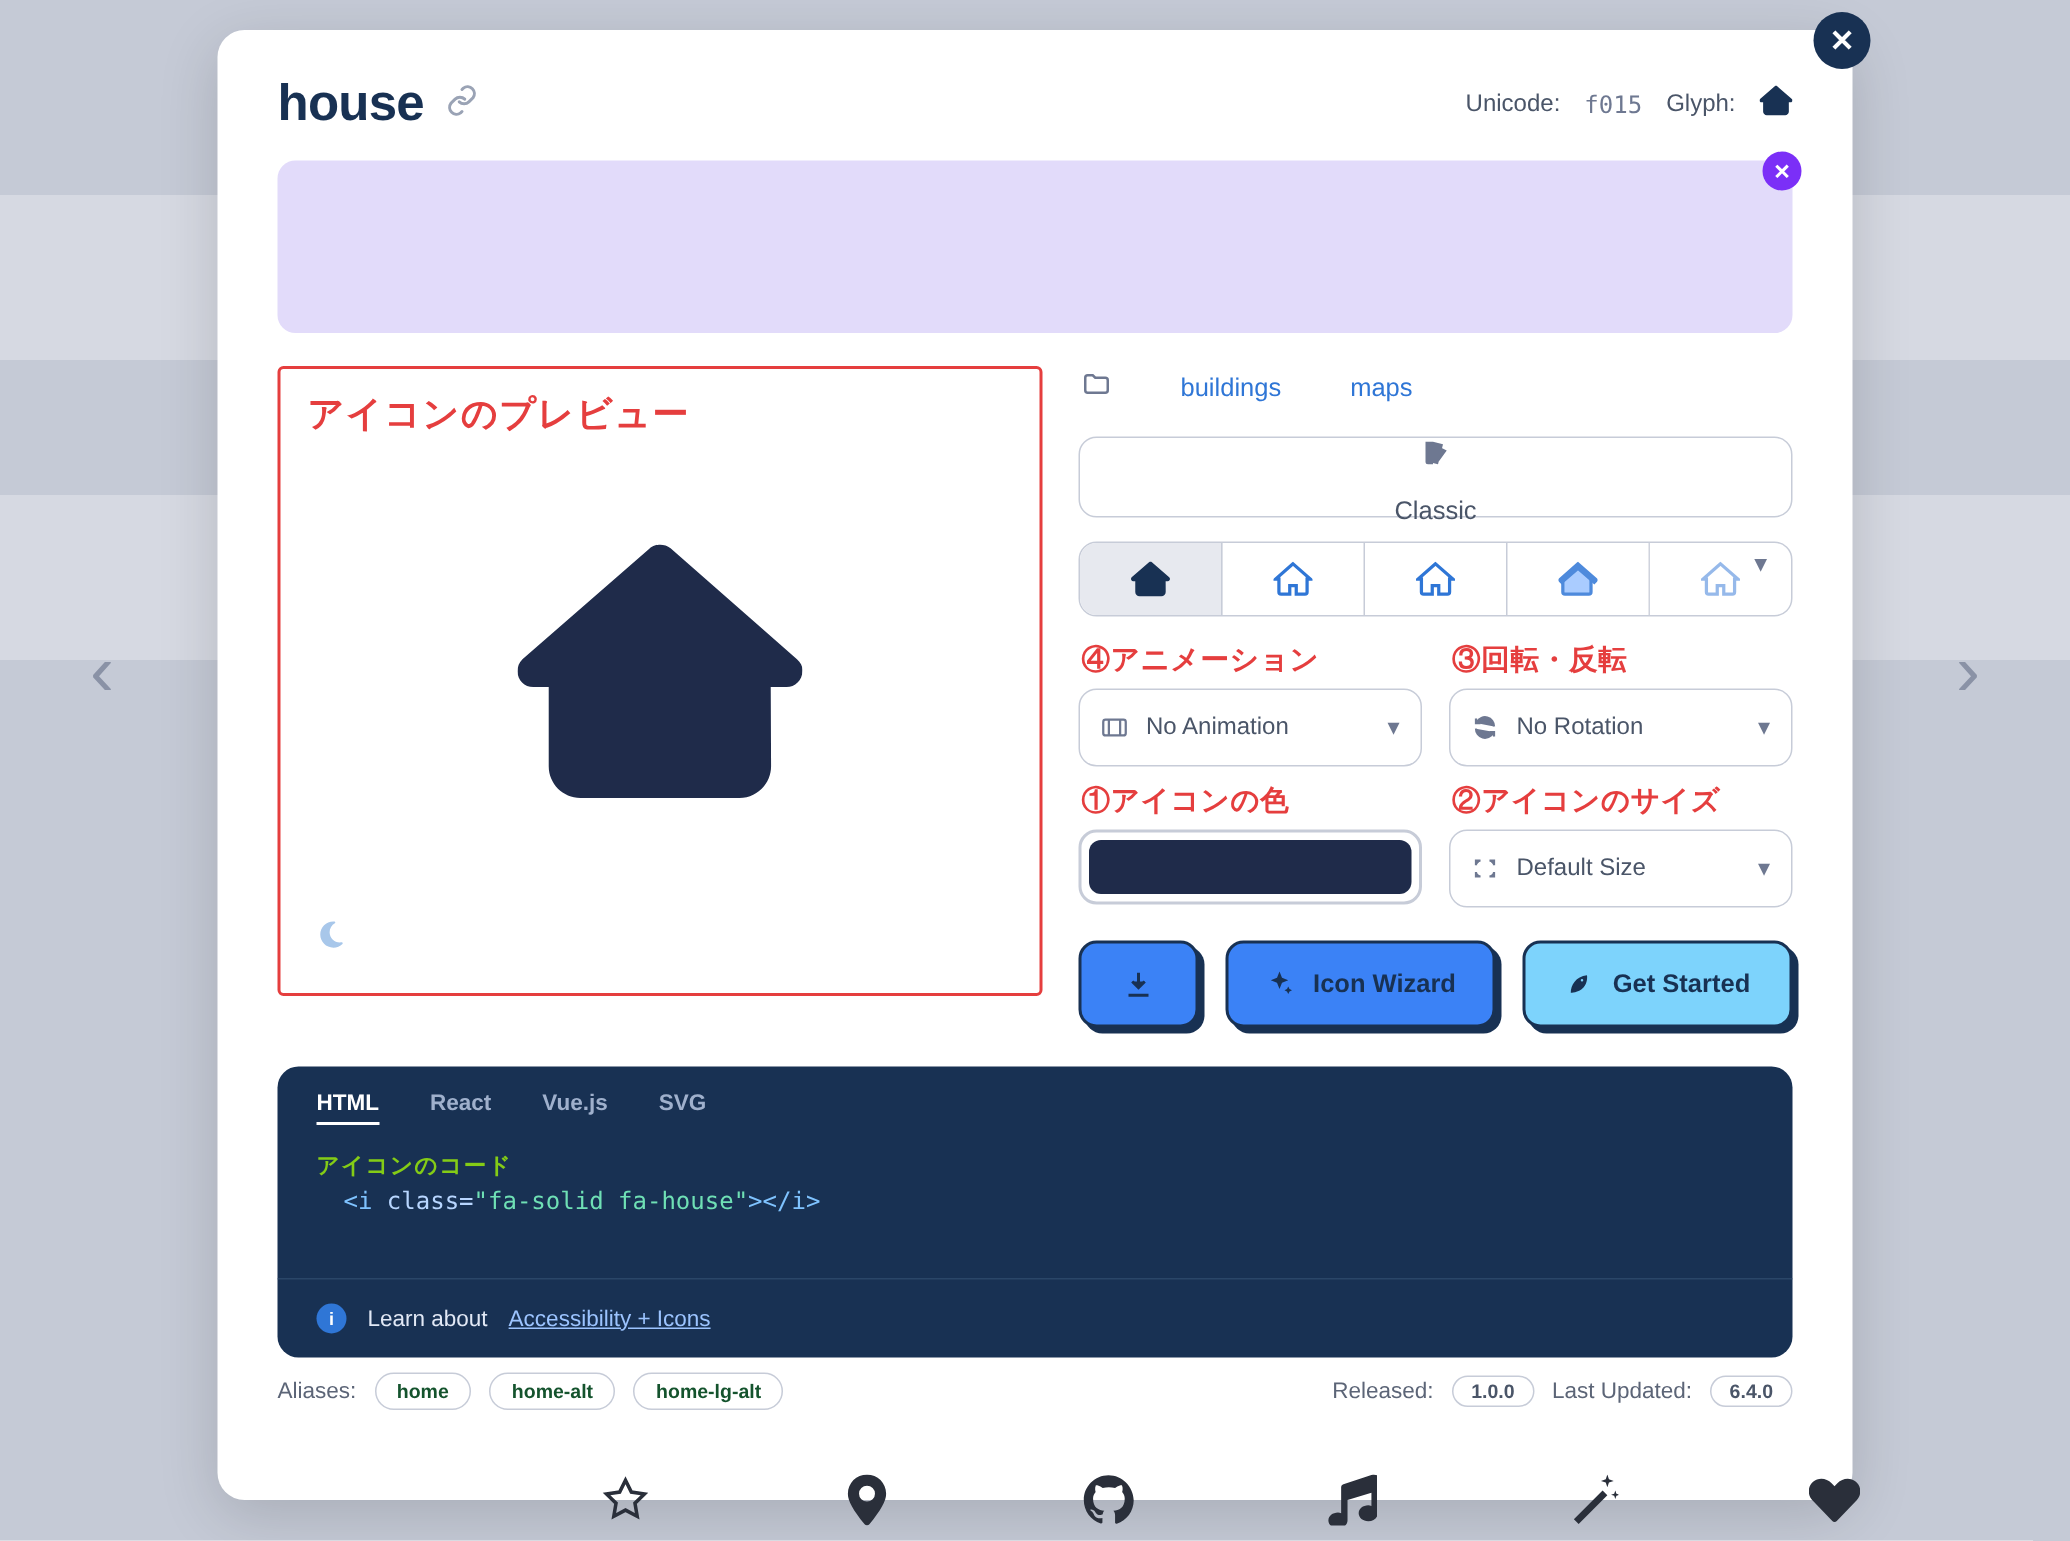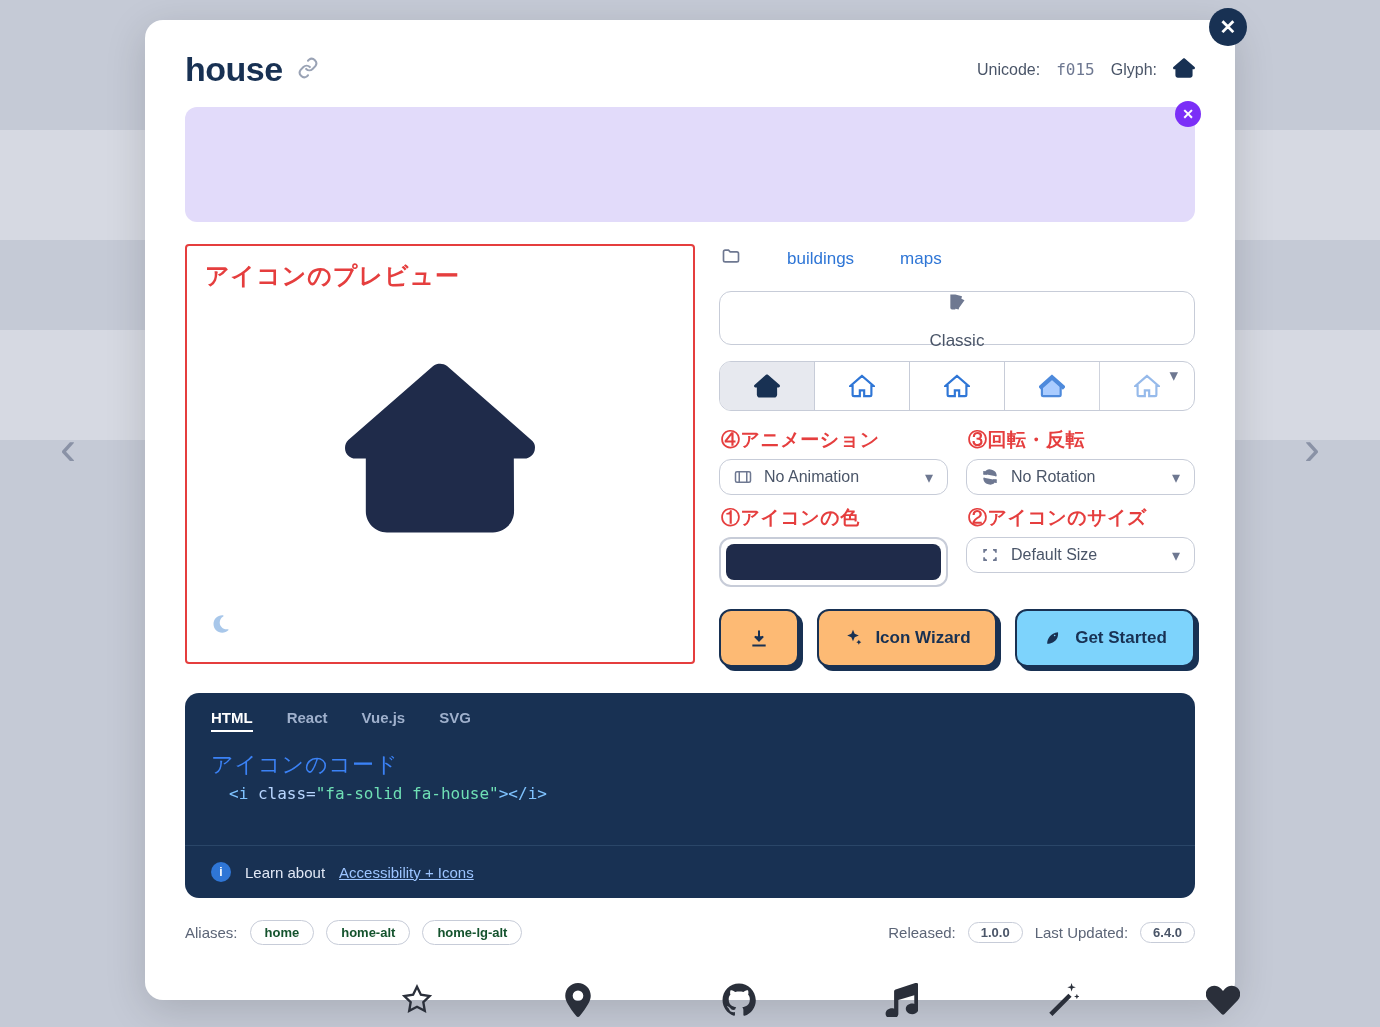--- a/index.html
+++ b/index.html
@@ -111,63 +111,63 @@
 .variant-tabs svg{width:26px;height:26px;}
 .vt-active{ background:#e7e9ef; }
 .vt-solid svg{fill:#183153;}
 .vt-out svg{fill:none; stroke:#2f76d6; stroke-width:48;}
 
 .two-col { display:flex; gap:18px; }
 .col { flex:1; }
 .anno-small { color:#e53e3e; font-weight:700; font-size:19px; margin:6px 0 6px 2px; letter-spacing:0.5px;}
 .pill {
   border:1.6px solid #c7ccd8; border-radius:12px;
-  height:36px; display:flex; align-items:center; gap:12px;
+  height:52px; display:flex; align-items:center; gap:12px;
   padding:0 14px; font-size:16px; color:#4a5568; cursor:pointer;
 }
 .pill .caret{margin-left:auto;color:#6e7891;}
 .pill svg{width:18px;height:18px;fill:#6e7891;}
 .color-drop {
   border:2px solid #c7ccd8; border-radius:12px; padding:5px;
   height:50px;
 }
 .color-swatch{ background:#1f2b4a; width:100%; height:100%; border-radius:8px;}
 
 .cta-row { display:flex; gap:18px; margin-top: 22px; }
 .btn {
   height:58px; border-radius:12px; display:flex; align-items:center; justify-content:center;
   gap:12px; font-weight:700; font-size:17px; cursor:pointer;
-  border:2px solid #183153; background:#fdba74; color:#183153;
+  border:2px solid #183153; background:#3b82f6; color:#183153;
   box-shadow: 4px 4px 0 #183153;
 }
 .btn-dl { width:80px; }
 .btn-wiz { flex:1.2; }
 .btn-go { flex:1.2; background:#7dd3fc; }
 .btn svg{width:20px;height:20px;fill:#183153;}
 
 
 .code-panel{
   margin-top:26px; background:#183153; border-radius:14px;
   color:#cdd6e5; overflow:hidden;
 }
 .code-tabs{ display:flex; gap:34px; padding:16px 26px 12px 26px; font-size:15px;}
 .code-tab{ color:#9fb0cc; cursor:pointer; font-weight:600;}
 .code-tab.active{ color:#fff; border-bottom:2px solid #fff; padding-bottom:4px;}
 .code-body{ padding: 6px 26px 24px 26px; }
-.code-anno { color:#3b82f6; font-weight:400; font-size:22px; letter-spacing:1px; margin-bottom:4px;}
+.code-anno { color:#84cc16; font-weight:700; font-size:15px; letter-spacing:1px; margin-bottom:4px;}
 .code-line { font-family: ui-monospace, Menlo, Consolas, monospace; font-size:16px; color:#cfe1f5; padding-left:18px;}
 .tok-tag{color:#7fc3ff;} .tok-attr{color:#b8d6ff;} .tok-str{color:#6fe0b5;}
 .code-hr{ height:1px;background:#2a4668;margin:18px 0 0 0;}
 .code-foot{ display:flex; align-items:center; gap:14px; padding:16px 26px; font-size:15px;}
 .info-dot{ width:20px;height:20px;border-radius:50%;background:#2f76d6;color:#fff;display:flex;align-items:center;justify-content:center;font-size:12px;font-weight:800;}
 .learn{color:#e1e8f5;}
 .acc-link{color:#9cc4ff; text-decoration:underline; cursor:pointer;}
 
 
-.meta-row{ display:flex; align-items:center; gap:12px; margin-top:22px; font-size:15px; color:#5c6577;}
+.meta-row{ display:flex; align-items:center; gap:12px; margin-top:10px; font-size:15px; color:#5c6577;}
 .alias-pill{ border:1.4px solid #c7ccd8; border-radius:20px; padding:4px 14px; font-size:13px; font-weight:700; color:#14532d; cursor:default;}
 .meta-right{ margin-left:auto; display:flex; align-items:center; gap:12px;}
 .ver-pill{ border:1.4px solid #c7ccd8; border-radius:14px; padding:2px 12px; font-size:13px; font-weight:700; color:#4a5568;}
 
 
 .bg-icons{ position:absolute; left:400px; right:140px; bottom:10px; display:flex; justify-content:space-between;}
 .bg-icons svg{ width:34px;height:34px; fill:none; stroke:#2a2f3a; stroke-width:40;}
 .caret-down::after{content:"▾";}
 </style>
 </head>

